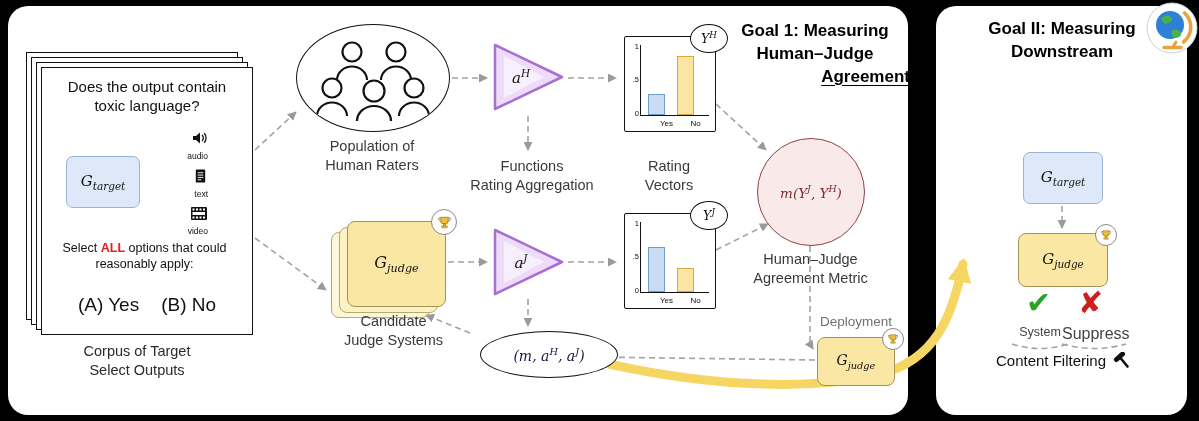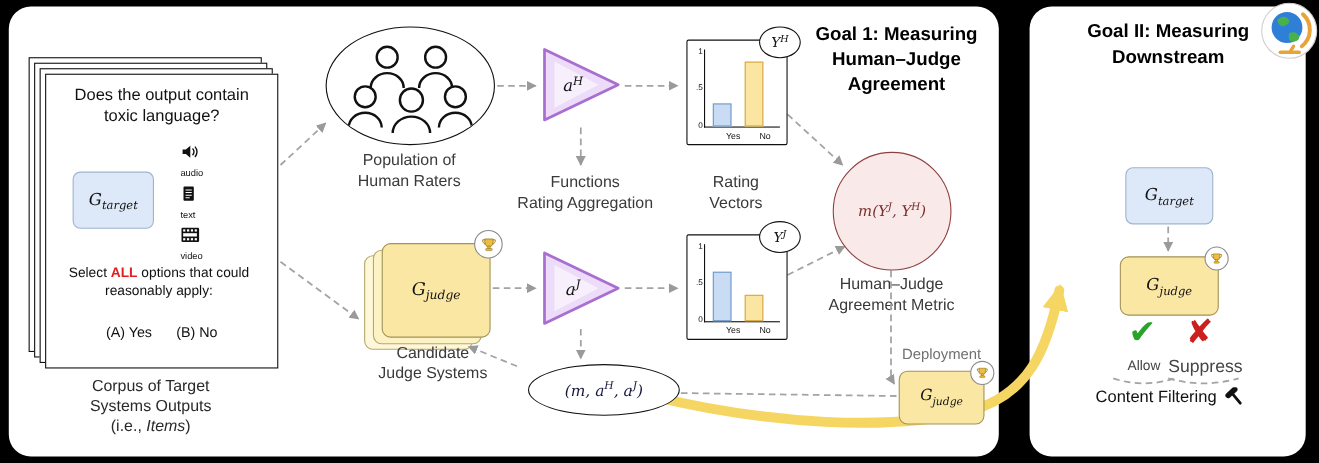--- a/index.html
+++ b/index.html
@@ -3,21 +3,21 @@
 <meta charset="utf-8">
 <style>
   html,body{margin:0;padding:0;background:#000;}
   .canvas{position:relative;width:1199px;height:421px;background:#000;overflow:hidden;
           font-family:"Liberation Sans",sans-serif;color:#111;}
   .abs{position:absolute;}
   .panel{position:absolute;background:#fff;border-radius:20px;}
   .cap{position:absolute;text-align:center;color:#3a3a3a;font-size:14.5px;line-height:1.28;}
   .cap.small{font-size:13.5px;color:#707070;}
   .goal{position:absolute;text-align:center;font-weight:bold;font-size:17px;color:#000;line-height:1.35;}
-  .goal .u{text-underline-offset:3px;}
+  .goal .u{text-decoration:underline;text-underline-offset:3px;text-align:right;}
   .math{font-family:"DejaVu Serif",serif;font-style:italic;}
   .math sub{font-size:0.7em;}
   .math sup{font-size:0.7em;}
   .card{position:absolute;background:#fff;border:1.5px solid #111;border-radius:0;}
   .tbox{position:absolute;background:#dde9f8;border:1.3px solid #9db4d0;border-radius:7px;
         display:flex;align-items:center;justify-content:center;font-size:15px;}
   .jbox{position:absolute;background:#fbe7a4;border:1.3px solid #a39358;border-radius:8px;
         display:flex;align-items:center;justify-content:center;font-size:15px;}
   .jback{position:absolute;background:#fdf2c3;border:1.2px solid #b6a96a;border-radius:8px;}
   .badge{position:absolute;width:24px;height:24px;background:#fff;border:1.5px solid #8a8a8a;border-radius:50%;
@@ -33,25 +33,25 @@
   .tick{position:absolute;left:-14px;width:12px;text-align:right;font-size:7.5px;color:#111;}
   .bar{position:absolute;bottom:0;width:17px;box-sizing:border-box;border:1.2px solid;}
   .bar.yes{left:7px;background:#c9dcf3;border-color:#6f9cc9;}
   .bar.no{left:36px;background:#fbe5a3;border-color:#d8a93f;}
   .xlab{position:absolute;bottom:-13px;width:17px;text-align:center;font-size:8px;color:#111;margin-left:10px;}
   .circleMetric{position:absolute;left:757px;top:138px;width:106px;height:106px;border-radius:50%;
       background:#f9e9e9;border:1.6px solid #8f4040;display:flex;align-items:center;justify-content:center;
       color:#7a2e2e;font-size:13.5px;}
   .tuple{position:absolute;left:480px;top:331px;width:136px;height:45px;border-radius:50%;background:#ffffff;
       border:1.6px solid #111;display:flex;align-items:center;justify-content:center;font-size:14px;color:#16163e;z-index:3;}
-  .mod{position:absolute;width:44px;text-align:left;}
+  .mod{position:absolute;width:44px;text-align:right;}
   .mod .mlabel{font-size:8.5px;color:#111;margin-top:1px;}
   .selectTxt{position:absolute;left:10px;width:185px;text-align:center;font-size:12.5px;line-height:1.3;}
   .selectTxt .all{color:#e02020;font-weight:bold;}
-  .opts{position:absolute;left:0;width:100%;display:flex;justify-content:center;gap:22px;font-size:13px;}
+  .opts{position:absolute;left:0;width:100%;display:flex;justify-content:center;gap:22px;font-size:19px;}
   .checkmark{position:absolute;font-family:"DejaVu Sans",sans-serif;font-size:30px;font-weight:bold;line-height:1;}
   .connectors{position:absolute;left:0;top:0;z-index:2;pointer-events:none;}
   .fg{z-index:3;}
 </style>
 </head>
 <body>
 
 <div class="canvas">
 
   <div class="panel" style="left:8px;top:6px;width:900px;height:409px;"></div>
@@ -133,22 +133,21 @@
     <div class="selectTxt" style="top:172px;">
       <span>Select </span><span class="all">ALL</span><span> options that could reasonably apply:</span>
     </div>
     <div class="opts" style="top:226px;">
       <span>(A) Yes</span>
       <span>(B) No</span>
     </div>
   </div>
   <div class="cap" style="left:27px;top:342px;width:220px;color:#2a2a2a;">
     <div>Corpus of Target</div>
-    <div>Systems Outputs</div>
-    <div><span>(i.e., </span><span style="font-style:italic;">Items</span><span>)</span></div>
+    <div>Select Outputs</div>
   </div>
 
   <div class="ellipse fg" style="left:296px;top:24px;width:152px;height:106px;">
     <svg width="152" height="106" viewBox="0 0 152 106">
       <g stroke="#111" stroke-width="2.2" fill="#fff">
         <circle cx="55" cy="27" r="9.5"></circle>
           <path d="M40,55 a15,13.5 0 0 1 30,0"></path>
         <circle cx="99" cy="27" r="9.5"></circle>
           <path d="M84,55 a15,13.5 0 0 1 30,0"></path>
         <circle cx="35" cy="63" r="9.5"></circle>
@@ -283,21 +282,21 @@
   <div class="badge sm" style="left:1095px;top:224px;">
     <svg width="12" height="12" viewBox="0 0 20 20">
       <path d="M5,3 h10 v4.5 a5,5 0 0 1 -10,0 z" fill="#eebd3d" stroke="#9a7a20" stroke-width="1"></path>
       <path d="M5,4 h-2.5 a3.5,4 0 0 0 3.5,5 M15,4 h2.5 a3.5,4 0 0 1 -3.5,5" fill="none" stroke="#9a7a20" stroke-width="1.2"></path>
       <rect x="8.6" y="11.5" width="2.8" height="3" fill="#eebd3d" stroke="#9a7a20" stroke-width="0.8"></rect>
       <rect x="6" y="14.5" width="8" height="2.6" rx="1" fill="#eebd3d" stroke="#9a7a20" stroke-width="0.8"></rect>
     </svg>
   </div>
   <div class="checkmark" style="left:1026px;top:288px;color:#28a428;">✔</div>
   <div class="checkmark" style="left:1078px;top:288px;color:#cc2020;">✘</div>
-  <div class="cap" style="left:1012px;top:324px;width:56px;font-size:12.5px;color:#444;">Allow</div>
+  <div class="cap" style="left:1012px;top:324px;width:56px;font-size:12.5px;color:#444;">System</div>
   <div class="cap" style="left:1062px;top:324px;width:66px;font-size:16px;color:#444;">Suppress</div>
   <div class="abs" style="left:963px;top:352px;width:200px;display:flex;align-items:center;justify-content:center;gap:7px;font-size:15px;color:#111;">
     <span>Content Filtering</span>
     <svg width="17" height="17" viewBox="0 0 17 17">
       <path d="M3.5,7.5 L9.5,2" stroke="#111" stroke-width="5" stroke-linecap="round"></path>
       <path d="M7.5,6 L14.5,14.5" stroke="#111" stroke-width="2.6" stroke-linecap="round"></path>
     </svg>
   </div>
 
   <div class="abs" style="left:1146px;top:2px;z-index:6;">

